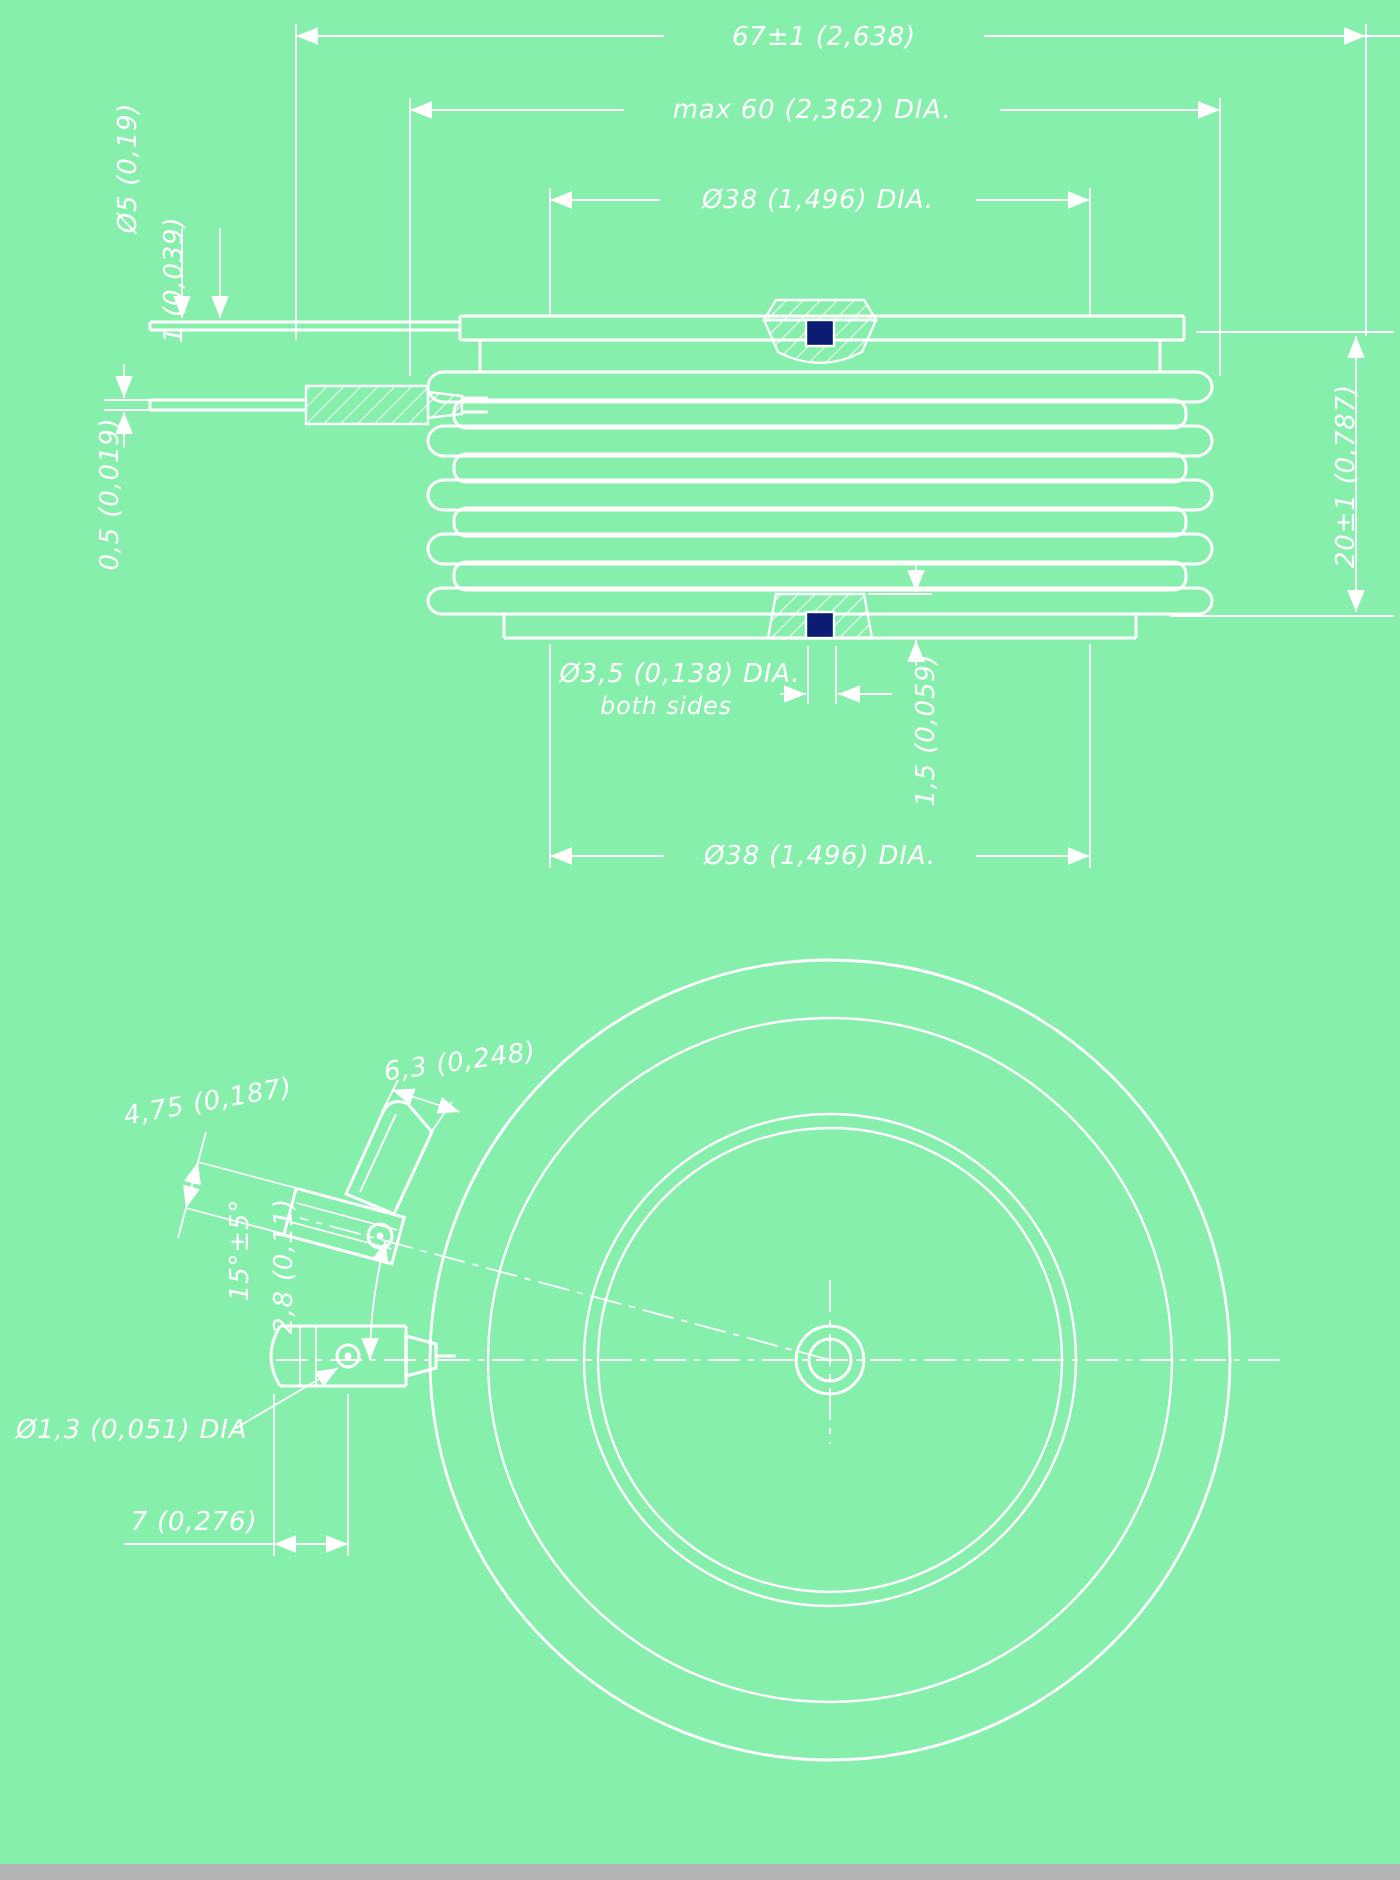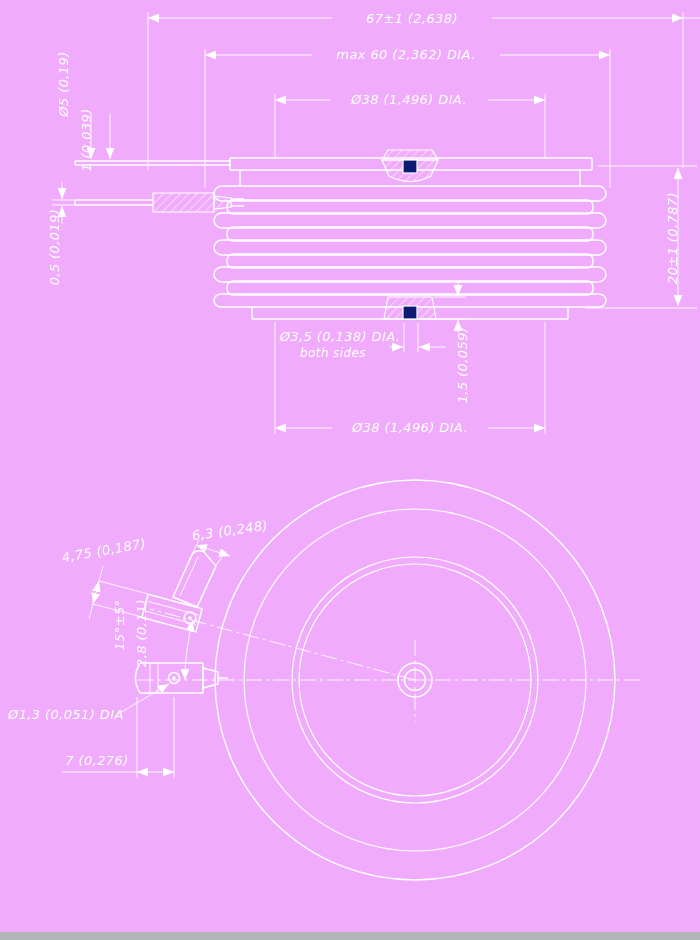--- a/index.html
+++ b/index.html
@@ -1,18 +1,18 @@
 <!DOCTYPE html>
 <html><head>
 <meta charset="utf-8">
 <style>
   html,body { margin:0; padding:0; background:#0c1c72; }
   .page {
     position:relative; width:700px; height:940px; overflow:hidden;
-    background:#f0abfc;
+    background:#86efac;
     font-family:"DejaVu Sans", sans-serif;
   }
   svg { position:absolute; inset:0; }
   .lbl { font:italic 13px "DejaVu Sans", sans-serif; fill:#ffffff; letter-spacing:.4px; }
   .o  { stroke:#ffffff; stroke-width:1.5; fill:none; }   
   .t  { stroke:#ffffff; stroke-width:.9;  fill:none; }   
   .cl { stroke:#ffffff; stroke-width:.9;  fill:none; stroke-dasharray:16 4 3 4; }
   .h  { fill:url(#hatch); stroke:#ffffff; stroke-width:1.2; }
   .bgfill { fill:#0c1c72; stroke:#ffffff; stroke-width:1.2; }
   .ms { marker-start:url(#ah); }

